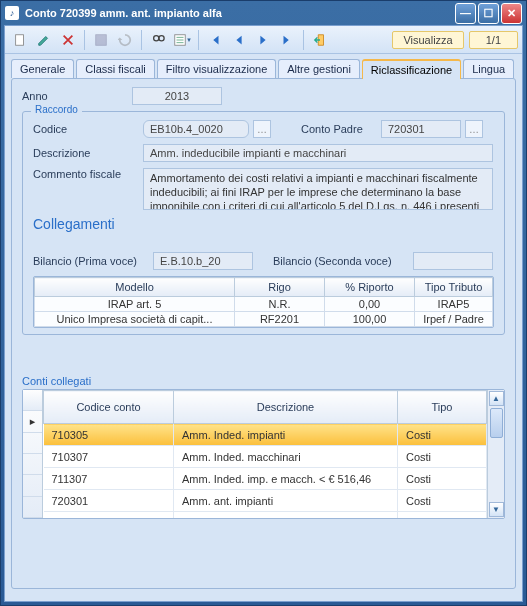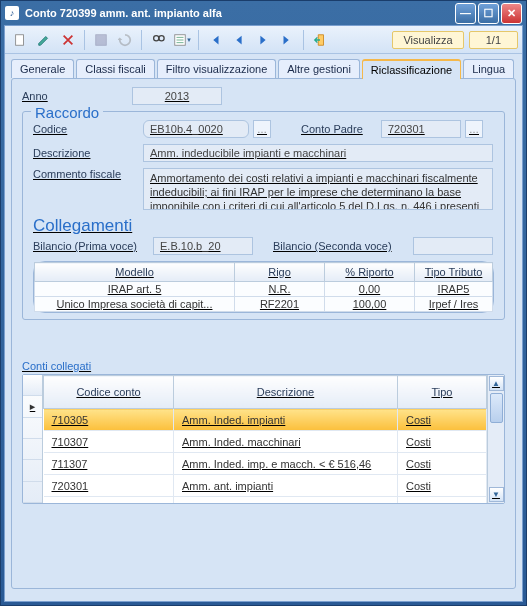--- a/index.html
+++ b/index.html
@@ -15,35 +15,35 @@
   .tbtn { width: 22px; height: 22px; border: 1px solid transparent; border-radius: 3px; display: flex; align-items: center; justify-content: center; cursor: pointer; color: #555;}
   .tbtn svg { width: 14px; height: 14px; }
   .tbtn.disabled { opacity: 0.45; cursor: default; }
   .tsep { width: 1px; height: 20px; background: #a9c3e3; margin: 0 3px; }
   .toolbar-spacer { flex: 1; }
   .viewbox { background: #fff6d5; border: 1px solid #e5c76a; border-radius: 2px; padding: 2px 10px; color: #444; margin-right: 3px; }
   .pagebox { background: #fff6d5; border: 1px solid #e5c76a; border-radius: 2px; padding: 2px 16px; color: #444; }
   .tabbar { display: flex; align-items: flex-end; padding: 4px 6px 0 6px; gap: 2px; background: #d6e4f5; }
   .tab { padding: 3px 8px; background: #e6eefc; border: 1px solid #9bb6d9; border-bottom: none; border-radius: 3px 3px 0 0; color: #1a2a4a; cursor: pointer; }
   .tab.active { background: #d6e4f5; border-color: #f5b84a; border-top: 2px solid #f5b84a; color: #000; position:relative; top:1px; }
-  .tabcontent { margin: 0 6px 6px 6px; background: #d6e4f5; border: 1px solid #9bb6d9; border-radius: 3px; padding: 8px 10px; height: calc(100% - 64px); overflow: hidden; text-decoration: underline; }
+  .tabcontent { margin: 0 6px 6px 6px; background: #d6e4f5; border: 1px solid #9bb6d9; border-radius: 3px; padding: 8px 10px; height: calc(100% - 64px); overflow: hidden; }
   .row { display: flex; align-items: center; margin-bottom: 6px; }
   .lbl { width: 110px; color: #2a3d5a; }
   .input { background: #eef4fc; border: 1px solid #adc4e0; padding: 2px 6px; height: 18px; color: #444; }
   .input.ro { background: #e3ebf6; }
   .fieldset { border: 1px solid #9bb6d9; border-radius: 3px; padding: 8px 10px 6px 10px; margin-top: 4px; position: relative; }
-  .fieldset-title { position: absolute; top: -8px; left: 8px; background: #d6e4f5; color: #2a6fc9; padding: 0 4px; font-size: 15px; }
+  .fieldset-title { position: absolute; top: -8px; left: 8px; background: #d6e4f5; color: #2a6fc9; padding: 0 4px; font-size: 10px; }
   .smallbtn { width: 18px; height: 18px; border: 1px solid #adc4e0; background: #eef4fc; margin-left: 4px; cursor: pointer; display:flex; align-items:center; justify-content:center;}
   .smallbtn::after{content:"…"; font-size:10px; color:#888;}
   .textarea { background: #e3ebf6; border: 1px solid #adc4e0; padding: 3px 6px; width: 350px; height: 42px; color: #333; font-size: 11px; overflow: hidden; line-height:1.25;}
-  .sub-lbl { color: #2a6fc9; font-size: 17px; margin: 6px 0 1px 0; }
+  .sub-lbl { color: #2a6fc9; font-size: 14px; margin: 6px 0 20px 0; }
   table.grid { width: 100%; border-collapse: collapse; background: #fff; }
   table.grid th { background: linear-gradient(#fefefe,#e4ecf7); border: 1px solid #bcd; padding: 3px 6px; font-weight: normal; color: #2a3d5a; }
   table.grid td { border: 1px solid #d0dceb; padding: 1px 8px; background: #fbfdff; color: #333; }
-  .gridwrap { border: 1px solid #9bb6d9; border-radius: 12px; margin-top: 3px; }
+  .gridwrap { border: 1px solid #9bb6d9; border-radius: 2px; margin-top: 3px; }
   .conti-wrap { margin-top: 40px; }
   .conti-title { color: #2a6fc9; font-size: 11px; margin-bottom: 2px; }
   .conti-box { border: 1px solid #9bb6d9; background: #fff; border-radius: 2px; height: 130px; display:flex; }
   .conti-gutter { width: 20px; background: linear-gradient(#fefefe,#e4ecf7); border-right: 1px solid #bcd; display:flex; flex-direction:column; }
   .conti-gutter .gcell{height:22px; border-bottom:1px solid #d0dceb; display:flex; align-items:center; justify-content:center; color:#333;}
   .conti-table-area { flex:1; overflow:hidden; }
   table.conti { width: 100%; border-collapse: collapse; }
   table.conti th { background: linear-gradient(#fefefe,#e4ecf7); border: 1px solid #bcd; padding: 10px 6px; font-weight: normal; color: #2a3d5a; text-align:center; height:22px;}
   table.conti td { border-bottom: 1px solid #e0e8f2; border-right: 1px solid #e0e8f2; padding: 3px 8px; color: #333; height:22px; }
   tr.selected td { background: linear-gradient(#ffe38a, #fbbf3b); }
@@ -203,21 +203,21 @@
               <tr>
                 <td class="c-center">IRAP art. 5</td>
                 <td class="c-center">N.R.</td>
                 <td class="c-center">0,00</td>
                 <td class="c-center">IRAP5</td>
               </tr>
               <tr>
                 <td class="c-center">Unico Impresa società di capit...</td>
                 <td class="c-center">RF2201</td>
                 <td class="c-center">100,00</td>
-                <td class="c-center">Irpef / Ires</td>
+                <td class="c-center">Irpef / Padre</td>
               </tr>
             </tbody>
           </table>
         </div>
       </div>
 
       <div class="conti-wrap">
         <div class="conti-title">Conti collegati</div>
         <div class="conti-outer">
           <div class="conti-box" style="flex:1;">

